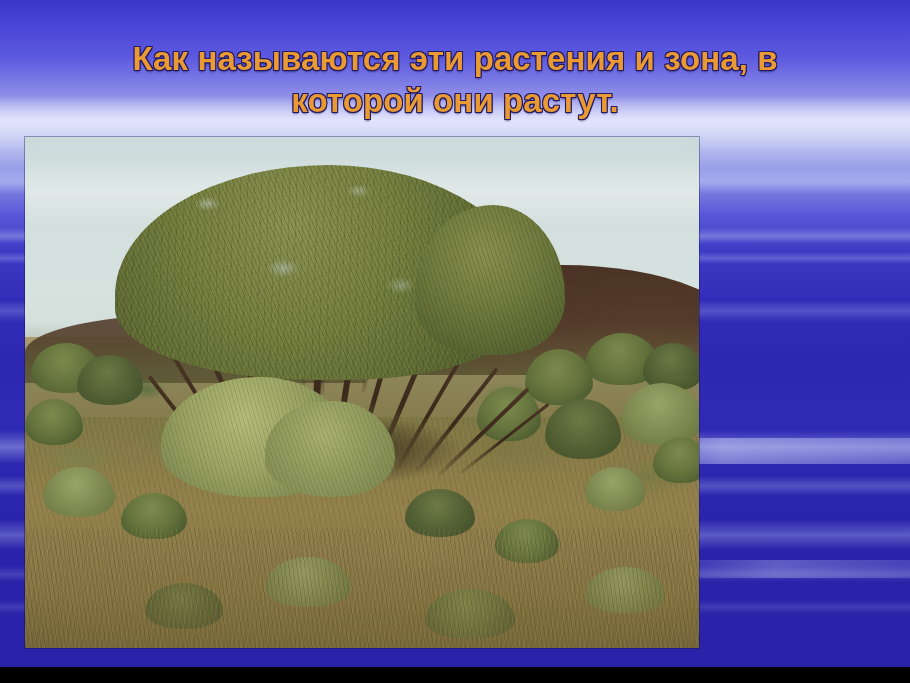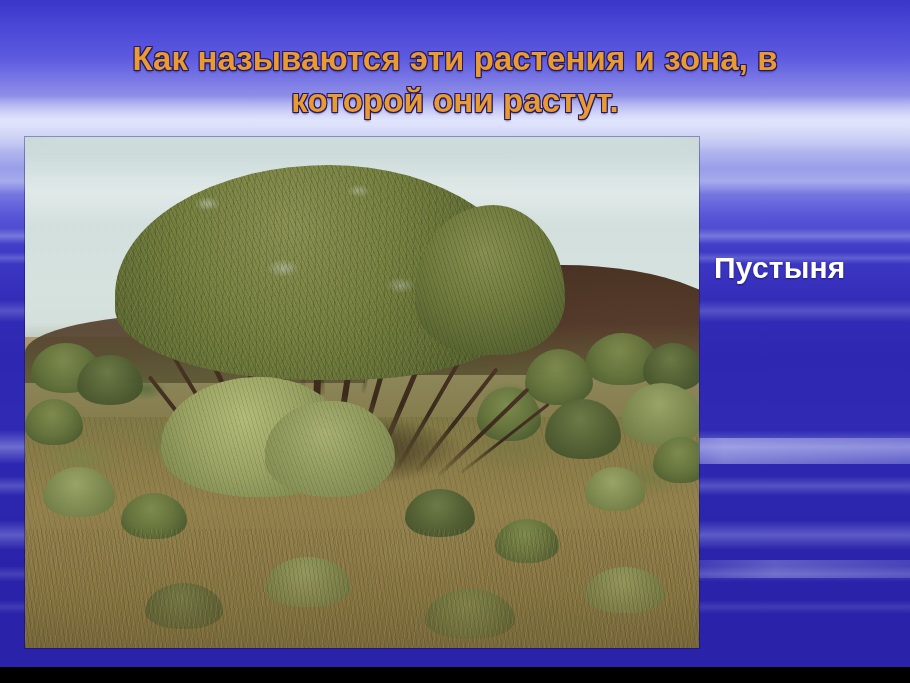--- a/index.html
+++ b/index.html
@@ -321,15 +321,14 @@
       <div id="bush-crown-right"></div>
 
       <div id="bush-clump"></div>
       <div id="bush-clump2"></div>
     </div>
 
     <div class="ph" id="ph-fg-grass"></div>
     <div class="ph" id="ph-vignette"></div>
   </div>
 
-  <div class="side-label" id="label-desert">Пустыня</div>
 
 </div>
 
 </body></html>

